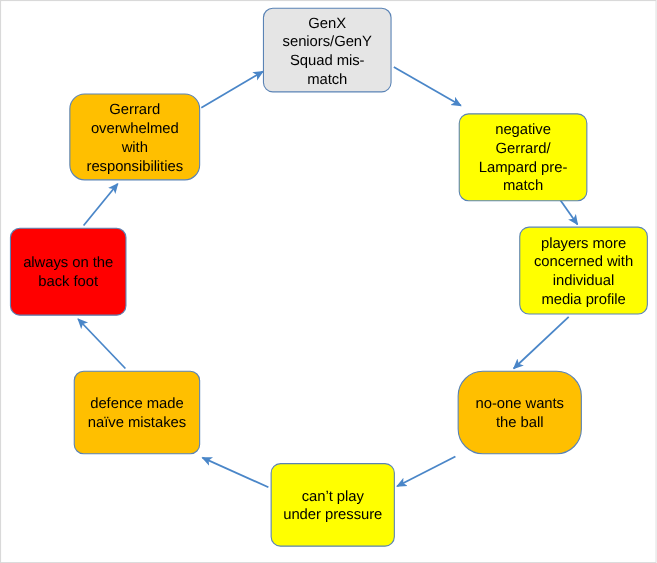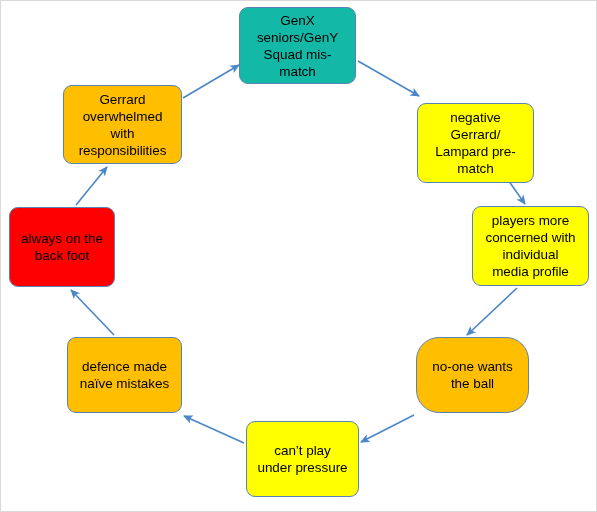--- a/index.html
+++ b/index.html
@@ -64,21 +64,21 @@
         <line x1="495" y1="162" x2="524" y2="203" stroke="#4a86c8" stroke-width="1.6" marker-end="url(#ah)"></line>
         <line x1="516" y1="287" x2="466" y2="334" stroke="#4a86c8" stroke-width="1.6" marker-end="url(#ah)"></line>
         <line x1="413" y1="414" x2="360" y2="441" stroke="#4a86c8" stroke-width="1.6" marker-end="url(#ah)"></line>
         <line x1="243" y1="442" x2="183" y2="415" stroke="#4a86c8" stroke-width="1.6" marker-end="url(#ah)"></line>
         <line x1="113" y1="334" x2="70" y2="289" stroke="#4a86c8" stroke-width="1.6" marker-end="url(#ah)"></line>
         <line x1="75" y1="204" x2="106" y2="166" stroke="#4a86c8" stroke-width="1.6" marker-end="url(#ah)"></line>
       </g>
   </svg>
 
   <div id="node-group">
-      <div class="node" style="left: 238px; top: 6px; width: 117px; height: 77px; background: #14b8a6; border-color: rgb(90, 131, 181);">
+      <div class="node" style="left: 238px; top: 6px; width: 117px; height: 77px; background: #e5e5e5; border-color: rgb(90, 131, 181);">
         <span class="node-text">GenX
 seniors/GenY
 Squad mis-
 match</span>
       </div>
       <div class="node" style="left: 416px; top: 80px; width: 117px; height: 80px; background: rgb(255, 255, 0); border-color: rgb(90, 131, 181); margin-top: 22px;">
         <span class="node-text">negative
 Gerrard/
 Lampard pre-
 match</span>
@@ -98,21 +98,21 @@
 under pressure</span>
       </div>
       <div class="node" style="left: 66px; top: 336px; width: 115px; height: 76px; background: rgb(255, 191, 0); border-color: rgb(90, 131, 181);">
         <span class="node-text">defence made
 naïve mistakes</span>
       </div>
       <div class="node" style="left: 8px; top: 206px; width: 106px; height: 80px; background: rgb(255, 0, 0); border-color: rgb(90, 131, 181);">
         <span class="node-text">always on the
 back foot</span>
       </div>
-      <div class="node" style="left: 62px; top: 84px; width: 119px; height: 79px; background: rgb(255, 191, 0); border-color: rgb(90, 131, 181);">
+      <div class="node" style="left: 62px; top: 84px; width: 119px; height: 79px; background: rgb(255, 191, 0); border-color: rgb(90, 131, 181); border-radius: 14px;">
         <span class="node-text">Gerrard
 overwhelmed
 with
 responsibilities</span>
       </div>
     </div>
 
 </div>
 
 </body></html>

